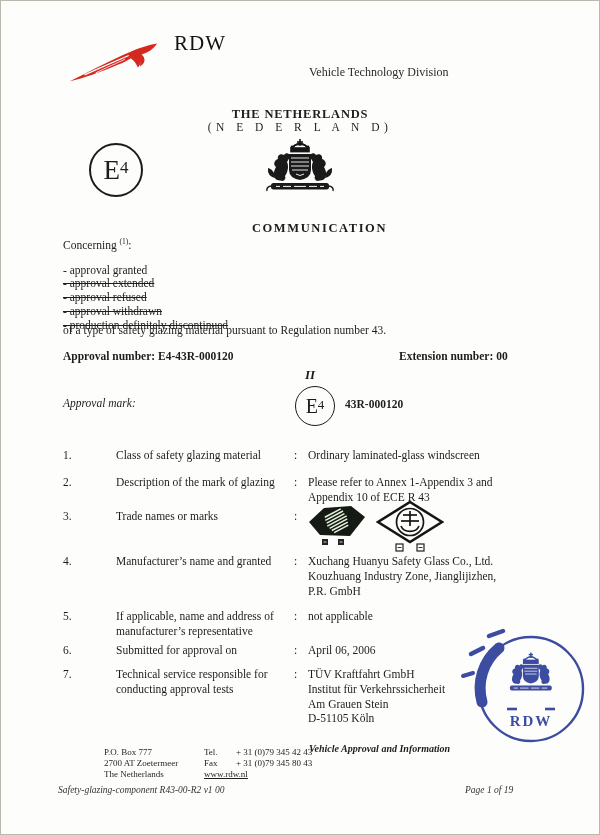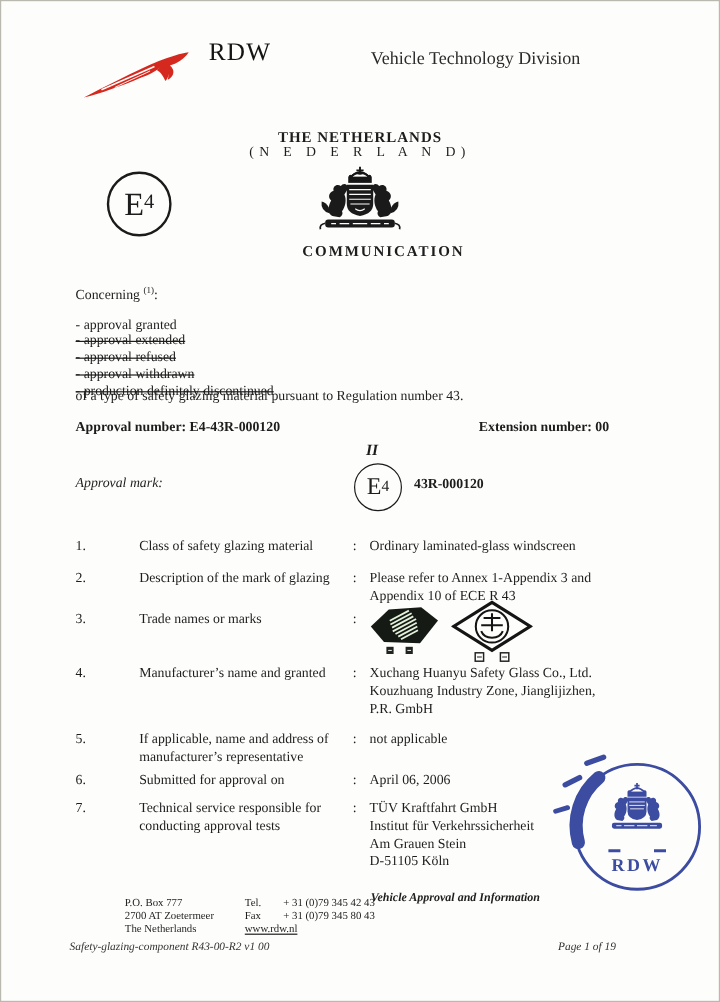--- a/index.html
+++ b/index.html
@@ -4,21 +4,21 @@
 <style>
   html,body{margin:0;padding:0;background:#e9e9e6;}
   .page{
     position:relative;width:600px;height:835px;margin:0 auto;
     background:#fdfdfb;border:1px solid #b9b9b0;box-sizing:border-box;
     font-family:"Liberation Serif", serif;color:#1d1d1d;overflow:hidden;
   }
   .abs{position:absolute;}
   
   .org-name{font-size:21px;letter-spacing:1px;color:#141414;}
-  .division{font-size:15px;color:#2a2a2a;}
+  .division{font-size:12px;color:#2a2a2a;margin-top:24px;}
   
   .center{left:0;right:0;text-align:center;}
   .country{font-weight:bold;font-size:12.5px;letter-spacing:.8px;}
   .country-alt{font-size:11.5px;letter-spacing:4.5px;}
   .heading{font-weight:bold;font-size:12.5px;letter-spacing:1.6px;}
   
   .ebadge{border:2.4px solid #1b1b1b;border-radius:50%;display:flex;align-items:center;justify-content:center;background:#fdfdfb;}
   .ebadge .e{font-size:27px;line-height:1;}
   .ebadge .n{font-size:17px;line-height:1;margin-top:-6px;}
   .ebadge.small{border-width:1.8px;}
@@ -98,21 +98,21 @@
         <line x1="29" y1="50.4" x2="33" y2="50.4"></line>
           <line x1="36" y1="50.4" x2="44" y2="50.4"></line>
         <line x1="47" y1="50.4" x2="59" y2="50.4"></line>
           <line x1="62" y1="50.4" x2="70" y2="50.4"></line>
         <line x1="73" y1="50.4" x2="77" y2="50.4"></line>
       </g>
       <path d="M24,50 q-5,1 -4,5 M82,50 q5,1 4,5" stroke="#1a1a1a" stroke-width="1.4" fill="none"></path>
     </svg>
   </div>
 
-  <div class="abs center heading" style="top:201px;margin-left:39px;">COMMUNICATION</div>
+  <div class="abs center heading" style="top:220px;margin-left:39px;">COMMUNICATION</div>
 
   <div class="abs ebadge" style="left:88px;top:142px;width:50px;height:50px;">
     <span class="e">E</span>
     <span class="n">4</span>
   </div>
 
   <div class="abs body-text" style="left:62px;top:234px;width:480px;">
     <div><span>Concerning</span> <sup>(1)</sup><span>:</span></div>
     <div class="opts">
       <div>- approval granted</div>

